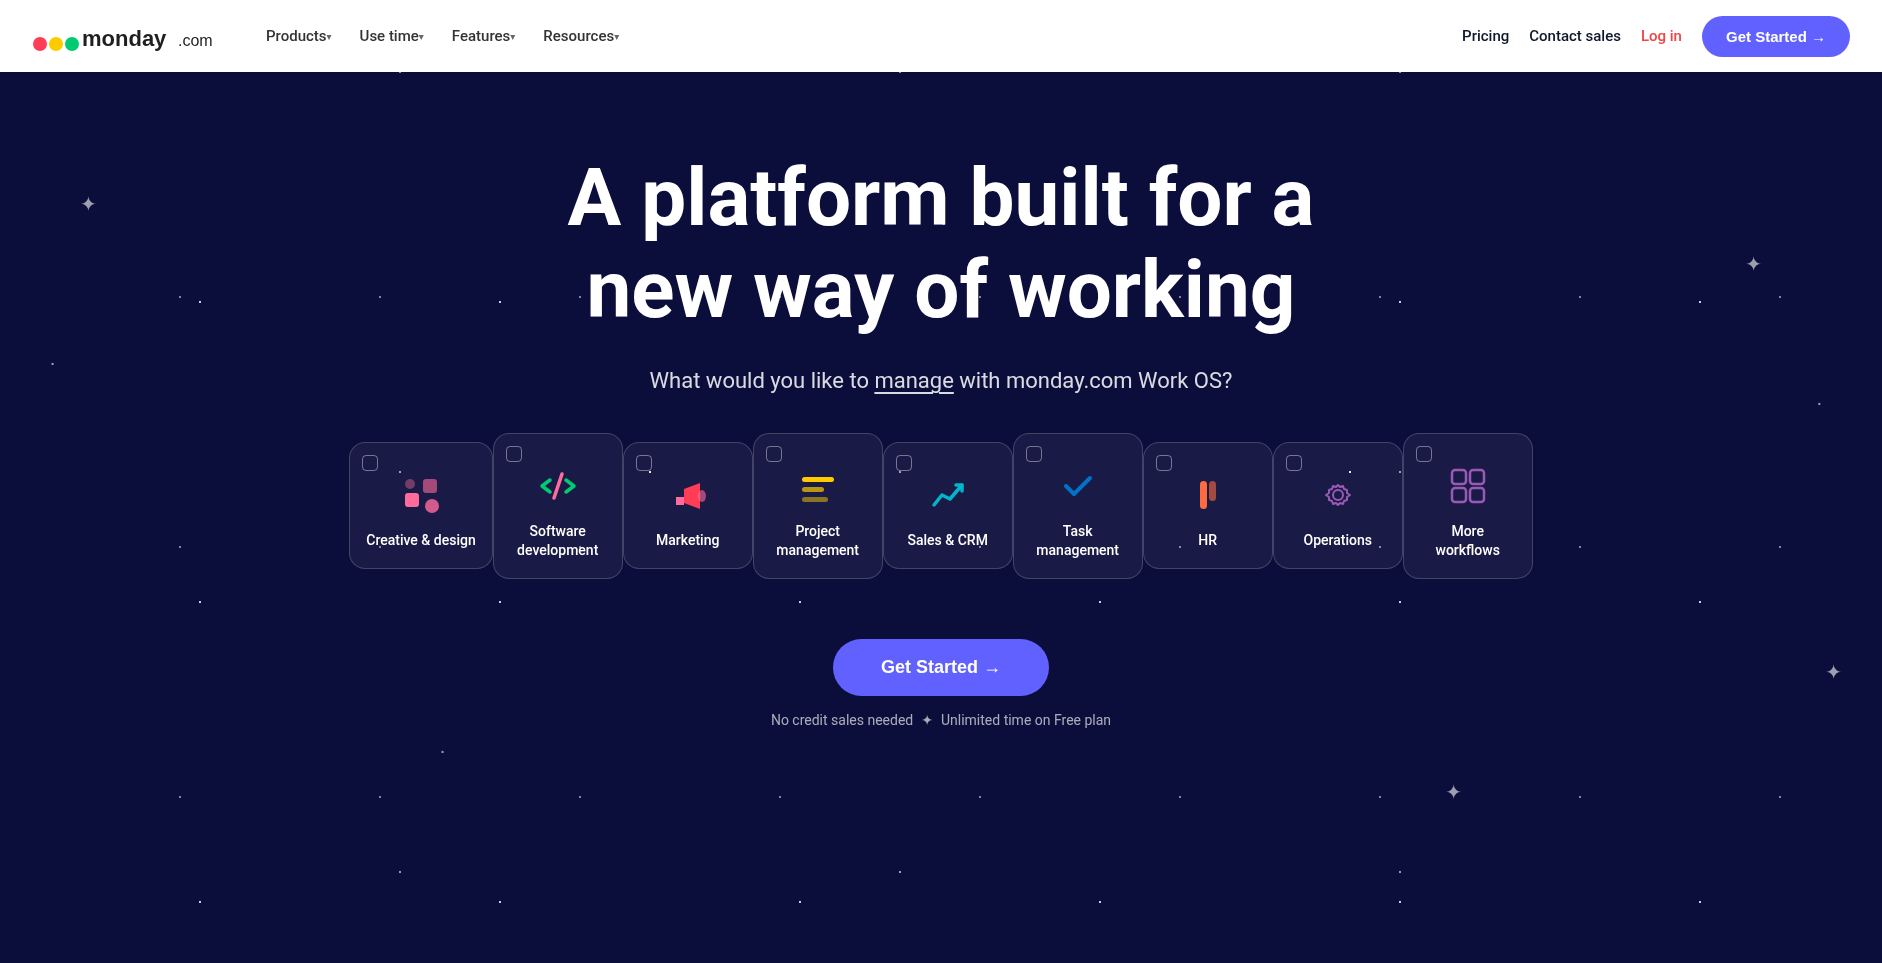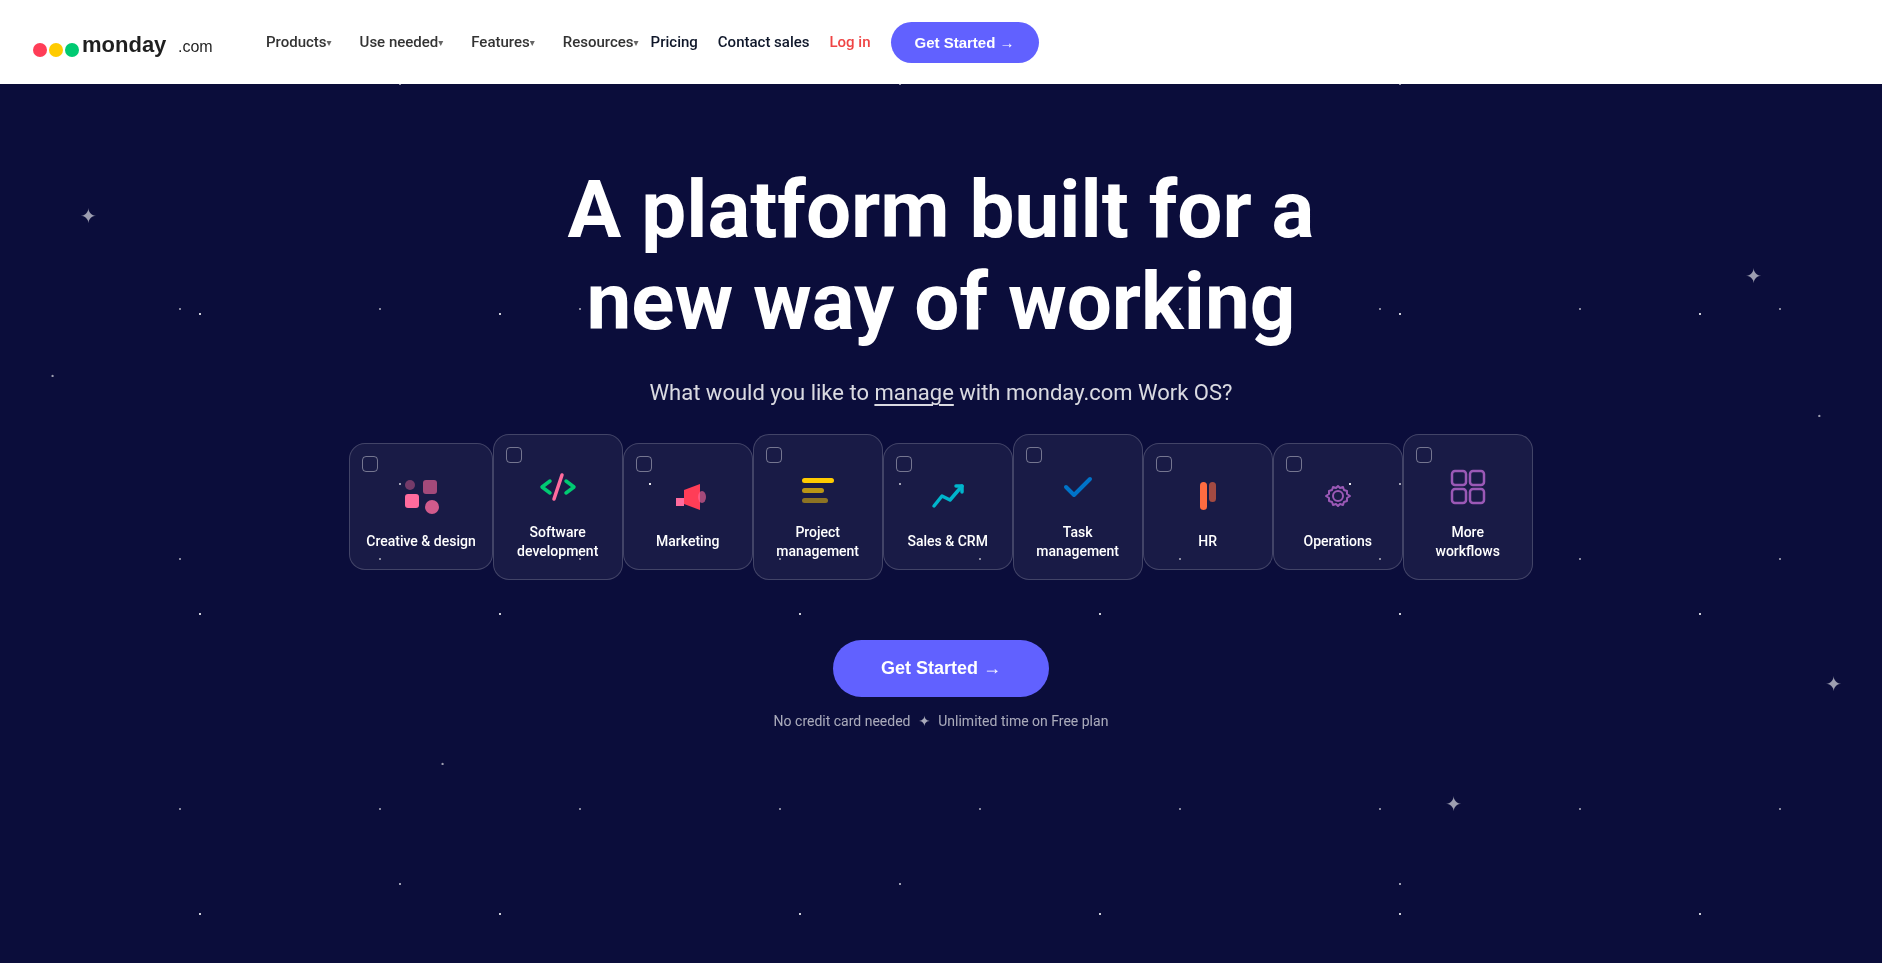--- a/index.html
+++ b/index.html
@@ -5,23 +5,23 @@
     * { margin: 0; padding: 0; box-sizing: border-box; }
     body { font-family: -apple-system, BlinkMacSystemFont, 'Segoe UI', Roboto, sans-serif; overflow-x: hidden; }
 
     
     .navbar {
       position: relative;
       z-index: 100;
       background: #fff;
       display: flex;
       align-items: center;
-      justify-content: flex-start;
+      justify-content: space-between;
       padding: 11px 32px;
-      height: 84px;
+      height: 72px;
       box-shadow: 0 1px 6px rgba(0,0,0,0.08);
     }
     .nav-left { display: flex; align-items: center; gap: 32px; }
     .logo { display: flex; align-items: center; gap: 4px; }
     .nav-links { display: flex; align-items: center; gap: 4px; }
     .nav-item {
       display: flex; align-items: center; 
       padding: 8px 12px;
       font-size: 15px;
       color: #333;
@@ -84,21 +84,21 @@
       max-width: 900px;
       margin-bottom: 32px;
       position: relative;
       z-index: 1;
     }
 
     .hero-subtitle {
       font-size: 22px;
       color: rgba(255,255,255,0.85);
       text-align: center;
-      margin-bottom: 29px;
+      margin-bottom: 40px;
       position: relative;
       z-index: 1;
     }
     .hero-subtitle .underline {
       text-decoration: underline;
       text-underline-offset: 4px;
     }
 
     
     .workflow-grid {
@@ -239,21 +239,21 @@
         </svg>
       </div>
     </div>
 
     <div class="nav-links">
       <div class="nav-item">
         <span>Products</span>
         <span class="chevron">▾</span>
       </div>
       <div class="nav-item">
-        <span>Use needed</span>
+        <span>Use time</span>
         <span class="chevron">▾</span>
       </div>
       <div class="nav-item">
         <span>Features</span>
         <span class="chevron">▾</span>
       </div>
       <div class="nav-item">
         <span>Resources</span>
         <span class="chevron">▾</span>
       </div>
@@ -399,18 +399,18 @@
         </svg>
       </div>
       <span class="card-label">More<br>workflows</span>
     </div>
 
   </div>
 
   <div class="hero-cta">
     <button class="hero-get-started">Get Started →</button>
     <div class="hero-note">
-      <span>No credit card needed</span>
+      <span>No credit sales needed</span>
       <span>✦</span>
       <span>Unlimited time on Free plan</span>
     </div>
   </div>
 </section>
 
 </body></html>

